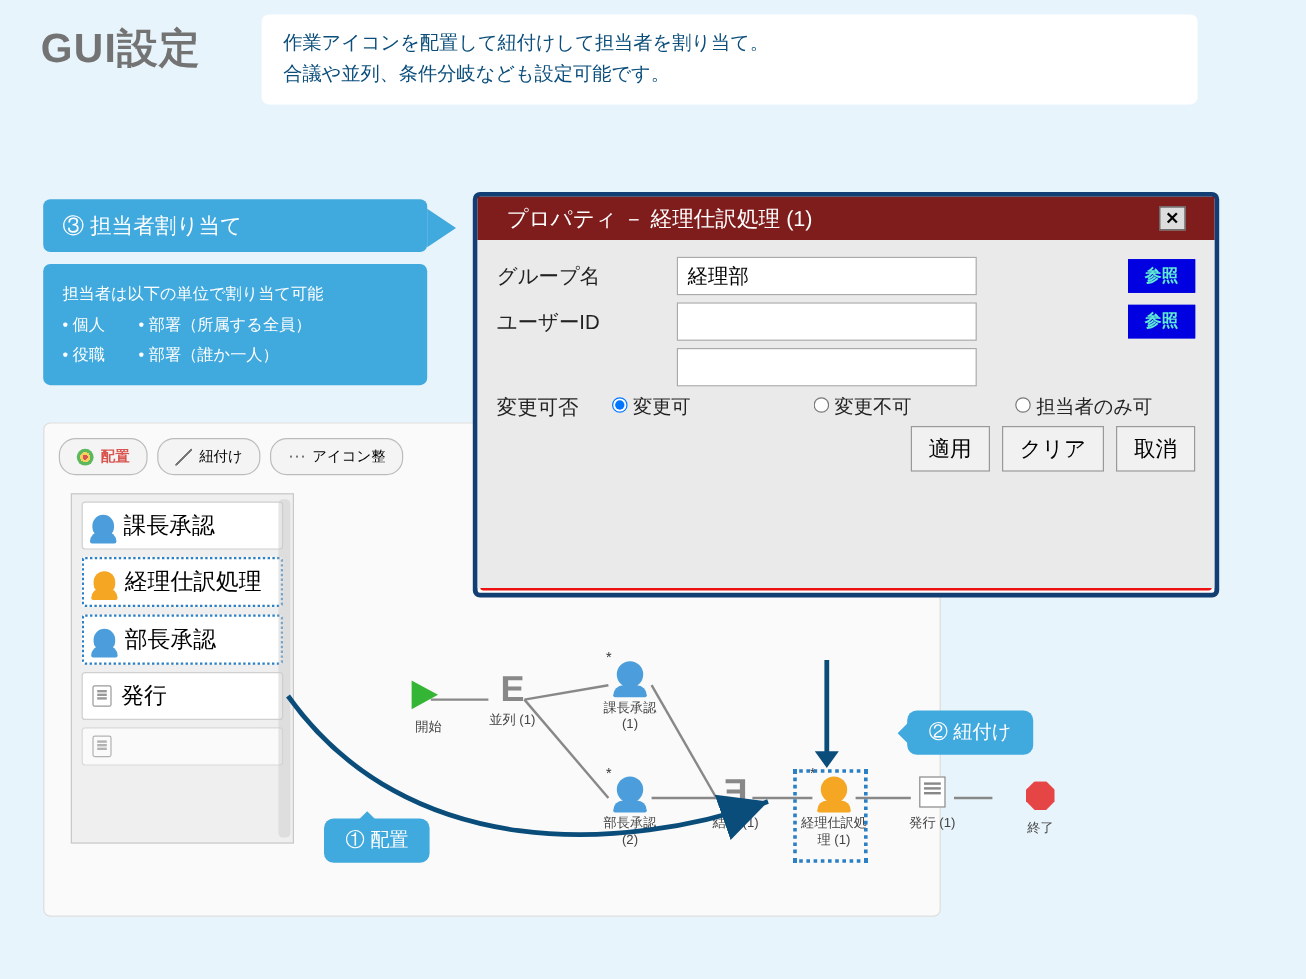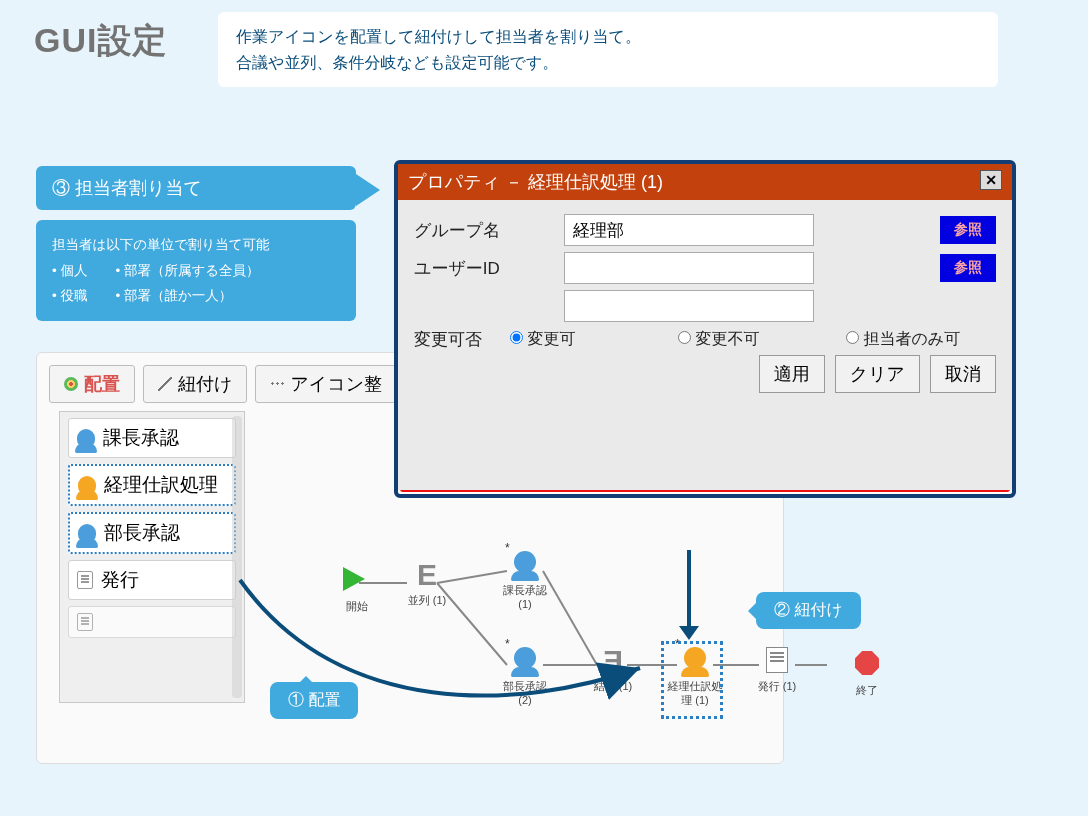--- a/index.html
+++ b/index.html
@@ -10,21 +10,21 @@
 
   .callout3 { position: absolute; left: 36px; top: 166px; width: 320px; }
   .callout3-head { background: #40a9de; color: #fff; font-size: 18px; padding: 10px 16px; border-radius: 6px; position: relative; }
   .callout3-head::after { content: ""; position: absolute; right: -24px; top: 8px; border-left: 24px solid #40a9de; border-top: 16px solid transparent; border-bottom: 16px solid transparent; }
   .callout3-body { background: #40a9de; color: #fff; font-size: 13.5px; padding: 12px 16px; border-radius: 6px; margin-top: 10px; line-height: 1.9; }
   .callout3-body .row { display: flex; gap: 28px; }
   .callout3-body .bul { }
 
   .editor-panel { position: absolute; left: 36px; top: 352px; width: 748px; height: 412px; background: #fafafa; border: 1px solid #ddd; border-radius: 6px; }
   .editor-toolbar { position: absolute; left: 12px; top: 12px; display: flex; gap: 8px; }
-  .tbtn { background: #f4f4f4; border: 1px solid #bcbcbc; border-radius: 3px; padding: 6px 14px; font-size: 18px; display: flex; align-items: center; gap: 6px; cursor: pointer; }
+  .tbtn { background: #f4f4f4; border: 1px solid #bcbcbc; border-radius: 14px; padding: 6px 14px; font-size: 12px; display: flex; align-items: center; gap: 6px; cursor: pointer; }
   .tbtn.active { color: #d9534f; font-weight: 600; }
   .tbtn .ic { width: 14px; height: 14px; display: inline-block; }
   .ic-place { background: radial-gradient(closest-side, #d9534f 30%, #f7d060 30% 60%, #5cb85c 60%); border-radius: 50%; }
   .ic-link { background: linear-gradient(135deg, transparent 45%, #777 45% 55%, transparent 55%); }
   .ic-dots { background: radial-gradient(circle, #777 30%, transparent 30%); background-size: 5px 5px; background-position: 0 4px; background-repeat: repeat-x; height: 10px; }
 
   .palette { position: absolute; left: 22px; top: 58px; width: 186px; background: #efefef; border: 1px solid #c8c8c8; }
   .palette-head { background: #1f3fff; color: #fff; font-size: 14px; padding: 4px 8px; display: flex; justify-content: space-between; align-items: center; }
   .palette-head .minus { width: 14px; height: 14px; background: #eee; color: #333; display: flex; align-items: center; justify-content: center; font-size: 12px; }
   .palette-body { padding: 6px 8px; height: 290px; overflow: hidden; position: relative; }
@@ -58,27 +58,27 @@
 
   .callout-bubble { position: absolute; background: #40a9de; color: #fff; font-size: 16px; padding: 8px 18px; border-radius: 8px; }
   .callout-bubble::before { content:""; position:absolute; border: 12px solid transparent; }
   .bubble1 { left: 270px; top: 682px; }
   .bubble1::before { content:""; position:absolute; top:-18px; left:24px; border:12px solid transparent; border-bottom-color: #40a9de; }
   .bubble2 { left: 756px; top: 592px; }
   .bubble2::before { content:""; position:absolute; top:50%; left:-20px; transform:translateY(-50%); border:12px solid transparent; border-right-color:#40a9de; }
 
   .prop-window { position: absolute; left: 394px; top: 160px; width: 622px; height: 338px; border: 4px solid #123e73; border-radius: 6px; background: #fff; }
   .prop-window .inner-red { position: absolute; inset: 2px; border: 2px solid #e11; border-radius: 3px; }
-  .prop-title { background: #c2410c; color: #fff; font-size: 18px; padding: 6px 10px; display: flex; justify-content: space-between; }
+  .prop-title { background: #7f1d1d; color: #fff; font-size: 18px; padding: 6px 24px; display: flex; justify-content: space-between; align-items: center; }
   .prop-close { width: 22px; height: 20px; background: #ddd; border: 1px solid #555; color: #000; font-weight: 700; display:flex; align-items:center; justify-content:center; font-size:14px; cursor:pointer; }
   .prop-body { padding: 14px 16px 8px; background: #eaeaea; height: calc(100% - 40px); font-size: 17px; color: #222; }
   .prop-row { display: flex; align-items: center; margin-bottom: 6px; }
   .prop-row label { width: 150px; }
   .prop-row input[type=text] { flex: 0 0 250px; height: 32px; border: 1px solid #aaa; padding: 0 8px; font-size: 17px; }
-  .ref-btn { margin-left: auto; width: 56px; height: 28px; background: #0000e0; color: #fca5a5; border: 2px solid #0000e0; font-size: 14px; font-weight: 600; cursor: pointer; }
+  .ref-btn { margin-left: auto; width: 56px; height: 28px; background: #0000e0; color: #5eead4; border: 2px solid #0000e0; font-size: 14px; font-weight: 600; cursor: pointer; }
   .btn-row { display: flex; gap: 10px; justify-content: flex-end; margin-top: 4px; }
   .btn-row button { background: #f1f1f1; border: 1px solid #999; font-size: 18px; padding: 6px 14px; cursor:pointer; }
 
   .big-arrow-down { position: absolute; left: 674px; top: 548px; }
   .big-arrow-down svg { display:block; }
 
   .curve-arrow { position: absolute; left: 220px; top: 560px; width: 450px; height: 180px; pointer-events: none; }
 </style>
 </head>
 <body>

